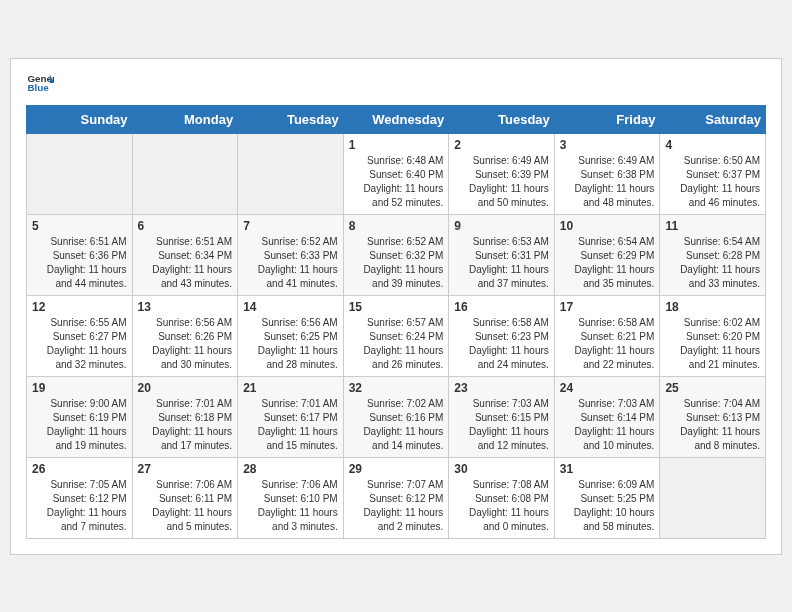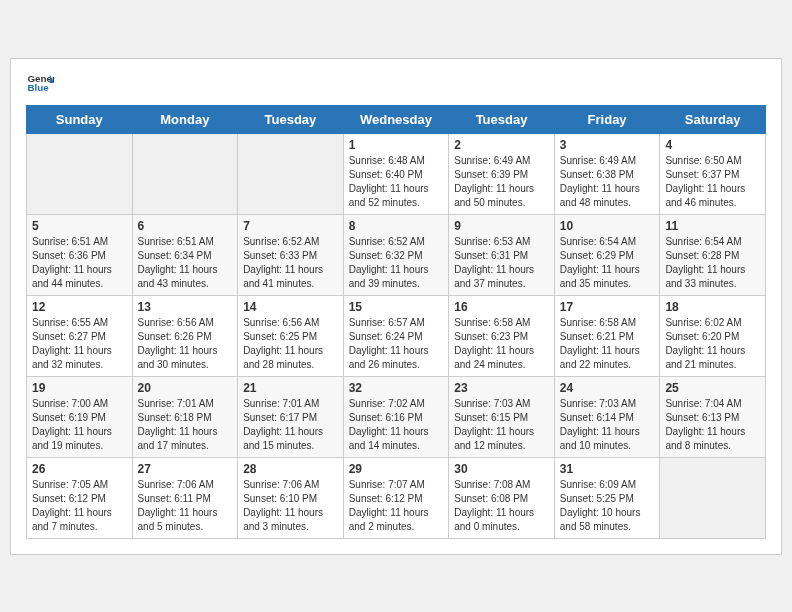--- a/index.html
+++ b/index.html
@@ -57,21 +57,21 @@
     }
     .calendar-grid {
       width: 100%;
       border-collapse: collapse;
     }
     .calendar-grid th {
       background: #2a74b8;
       color: white;
       font-size: 13px;
       padding: 6px 4px;
-      text-align: center;
+      text-align: right;
       border: 1px solid #2a74b8;
     }
     .calendar-grid td {
       border: 1px solid #ccc;
       vertical-align: top;
       padding: 4px 5px;
       font-size: 10.5px;
       color: #333;
       width: calc(100% / 7);
       min-height: 80px;
@@ -83,20 +83,21 @@
     .day-num {
       font-weight: bold;
       font-size: 12px;
       margin-bottom: 2px;
       display: block;
     }
     .day-info {
       font-size: 10px;
       line-height: 1.4;
       color: #333;
+      text-align: right;
     }
     .empty-cell {
       background: #f0f0f0 !important;
     }
   </style>
 </head>
 <body>
 
 <div class="calendar-container">
   <div class="header">
@@ -263,21 +264,21 @@
             <span class="day-num">18</span>
             <div class="day-info" style="white-space: pre-line;">Sunrise: 6:02 AM
 Sunset: 6:20 PM
 Daylight: 11 hours
 and 21 minutes.</div>
           </td>
         </tr>
         <tr>
           <td>
             <span class="day-num">19</span>
-            <div class="day-info" style="white-space: pre-line;">Sunrise: 7:00 AM
+            <div class="day-info" style="white-space: pre-line;">Sunrise: 9:00 AM
 Sunset: 6:19 PM
 Daylight: 11 hours
 and 19 minutes.</div>
           </td>
           <td>
             <span class="day-num">20</span>
             <div class="day-info" style="white-space: pre-line;">Sunrise: 7:01 AM
 Sunset: 6:18 PM
 Daylight: 11 hours
 and 17 minutes.</div>

